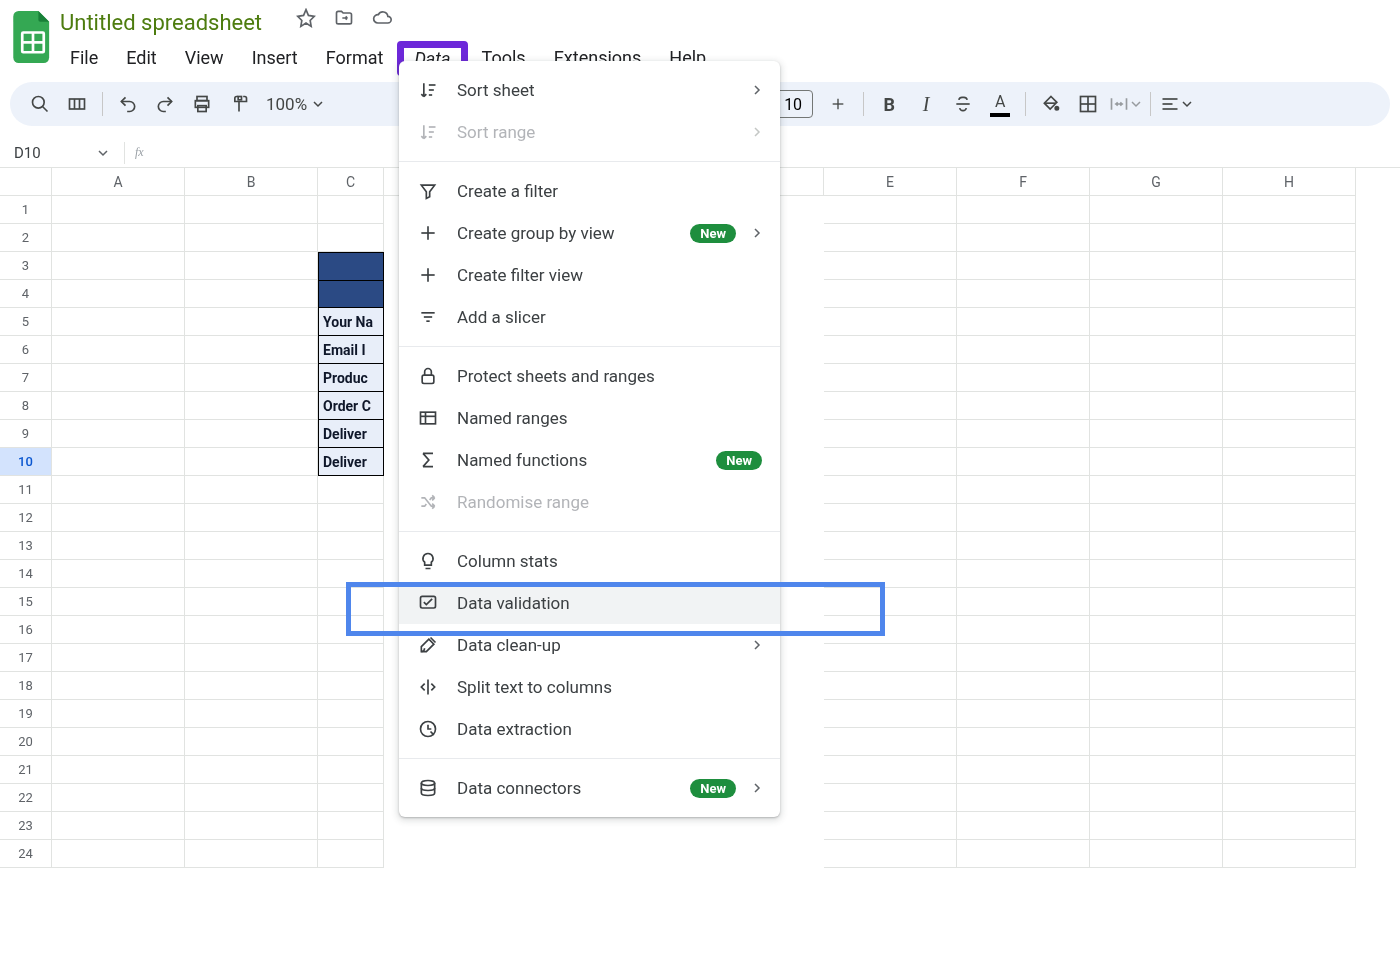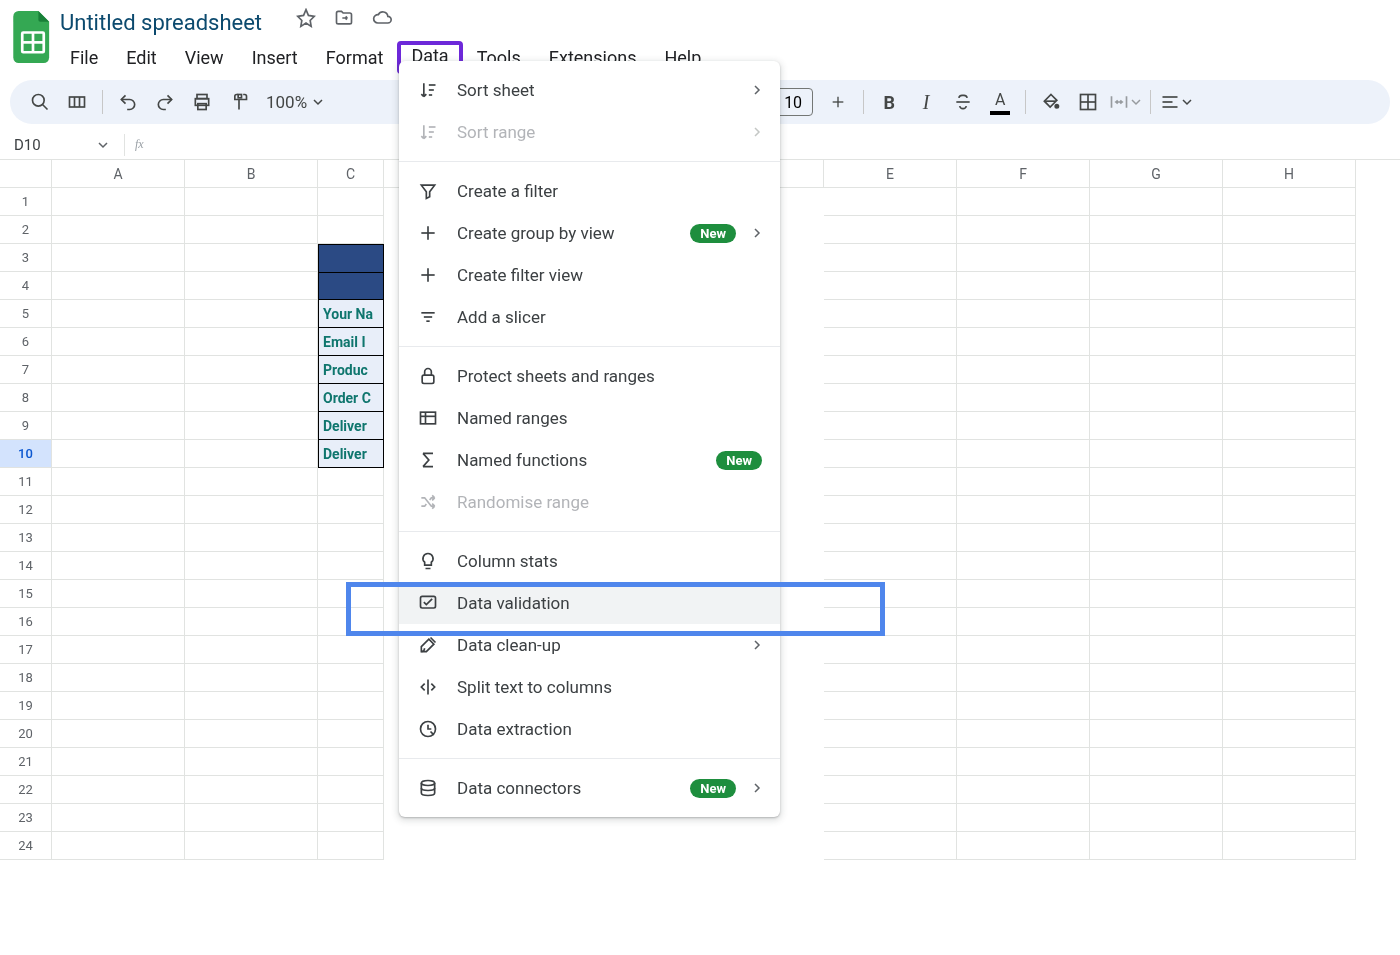--- a/index.html
+++ b/index.html
@@ -3,60 +3,60 @@
 <meta charset="utf-8">
 <style>
   * { margin:0; padding:0; box-sizing:border-box; font-family:"Google Sans",Roboto,Arial,sans-serif; }
   body { background:#fff; width:1400px; height:955px; overflow:hidden; position:relative; }
 
   
   .titlebar { display:flex; align-items:flex-start; padding:6px 10px 0 10px; }
   .logo { width:46px; height:62px; display:flex; align-items:center; justify-content:center; }
   .logo svg { width:40px; height:52px; }
   .titleblock { padding-top:2px; }
-  .doc-title { font-size:22px; color:#0c4a6e; padding:2px 4px; display:inline-block; }
+  .doc-title { font-size:22px; color:#4d7c0f; padding:2px 4px; display:inline-block; }
   .title-icons { display:inline-flex; gap:18px; margin-left:26px; vertical-align:2px; }
   .title-icons .ic { width:20px; height:20px; color:#5f6368; display:inline-flex; align-items:center; justify-content:center; }
 
   
   .menubar { display:flex; gap:0; margin-top:4px; }
   .menu-item { font-size:18px; color:#202124; padding:6px 14px; border-radius:4px; cursor:default; }
-  .menu-item.hl { border:4px solid #6d28d9; padding:0 10px; }
+  .menu-item.hl { border:7px solid #6d28d9; padding:0 10px;font-style:italic; }
 
   
   .toolbar-wrap { padding:6px 10px 0 10px; }
   .toolbar { background:#edf2fa; border-radius:28px; height:44px; display:flex; align-items:center; padding:0 14px; gap:5px; }
   .tbtn { width:32px; height:32px; display:flex; align-items:center; justify-content:center; color:#444746; border-radius:4px; }
   .tsep { width:1px; height:24px; background:#c7c7c7; margin:0 4px; }
   .zoom { display:flex; align-items:center; gap:6px; font-size:17px; color:#444746; padding:0 6px; }
   .fontsize-box { width:40px; height:28px; border:1px solid #747775; border-radius:4px; display:flex; align-items:center; justify-content:center; font-size:16px; margin:0 4px; }
   .text-color-sample { width:20px; height:4px; background:#000; }
 
   
-  .fxrow { display:flex; align-items:center; height:30px; border-bottom:1px solid #e1e3e1; margin-top:6px; }
+  .fxrow { display:flex; align-items:center; height:30px; border-bottom:1px solid #e1e3e1; margin-top:12px; }
   .namebox { width:118px; display:flex; align-items:center; justify-content:space-between; padding:0 10px 0 14px; font-size:15px; color:#3c4043; }
   .fxsep { width:1px; height:22px; background:#e1e3e1; margin:0 6px; }
   .fxicon { font-style:italic; color:#9aa0a6; font-family:serif; font-size:12px; padding:0 4px; }
 
   
   .grid { position:relative; }
   .col-headers { display:flex; height:28px; background:#fff; }
   .corner { width:52px; border-right:1px solid #e1e3e1; border-bottom:1px solid #e1e3e1; }
   .col-h { width:133px; border-right:1px solid #e1e3e1; border-bottom:1px solid #e1e3e1; display:flex; align-items:center; justify-content:center; font-size:14px; color:#5f6368; }
   .rows { }
   .row { display:flex; height:28px; }
   .row-h { width:52px; border-right:1px solid #e1e3e1; border-bottom:1px solid #e1e3e1; display:flex; align-items:center; justify-content:center; font-size:13px; color:#5f6368; background:#fff; }
   .row-h.sel { background:#d3e3fd; color:#0b57d0; font-weight:500; }
   .cell { width:133px; border-right:1px solid #e1e3e1; border-bottom:1px solid #e1e3e1; font-size:14px; padding:0 4px; display:flex; align-items:center; overflow:hidden; white-space:nowrap; }
 
   
   .darkblue-merge { background:#2b4a84; border:1px solid #000; }
   .merged-outline { border:1px solid #000; }
   .sel-range { background:#e8eef9; }
-  .bold { font-weight:700; color:#0f766e; }
+  .bold { font-weight:700; color:#0f172a; }
 
   
   .dropdown { position:absolute; left:399px; top:61px; width:381px; background:#fff; border-radius:6px; box-shadow:0 2px 6px 2px rgba(60,64,67,.15),0 1px 2px rgba(60,64,67,.3); padding:8px 0; z-index:50; }
   .dd-item { display:flex; align-items:center; height:42px; padding:0 18px; font-size:17px; color:#3c4043; gap:18px; position:relative; }
   .dd-item.disabled { color:#b2b4b8; }
   .dd-item .dd-icon { width:22px; height:22px; display:flex; align-items:center; justify-content:center; color:inherit; flex:0 0 22px; }
   .dd-item .arrow { position:absolute; right:18px; color:#5f6368; }
   .dd-item.disabled .arrow { color:#c4c7c5; }
   .dd-sep { height:1px; background:#e8eaed; margin:8px 0; }
   .dd-item.hovered { background:#f1f3f4; }

